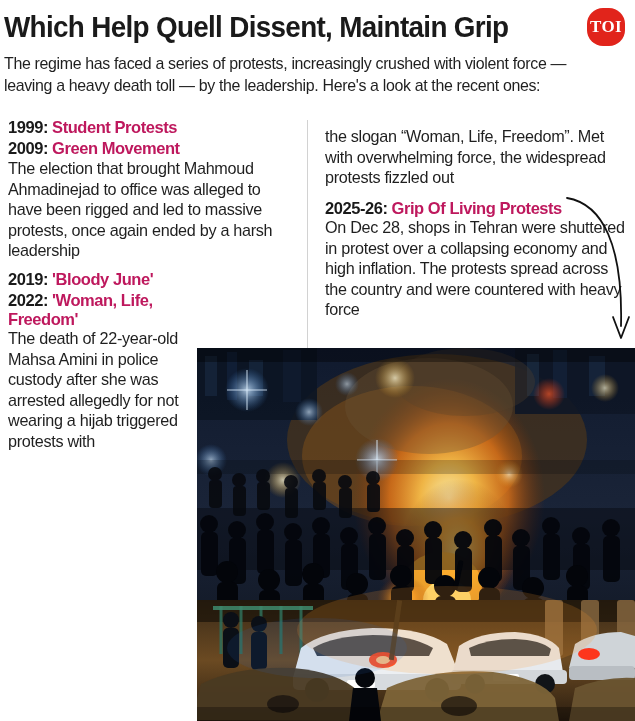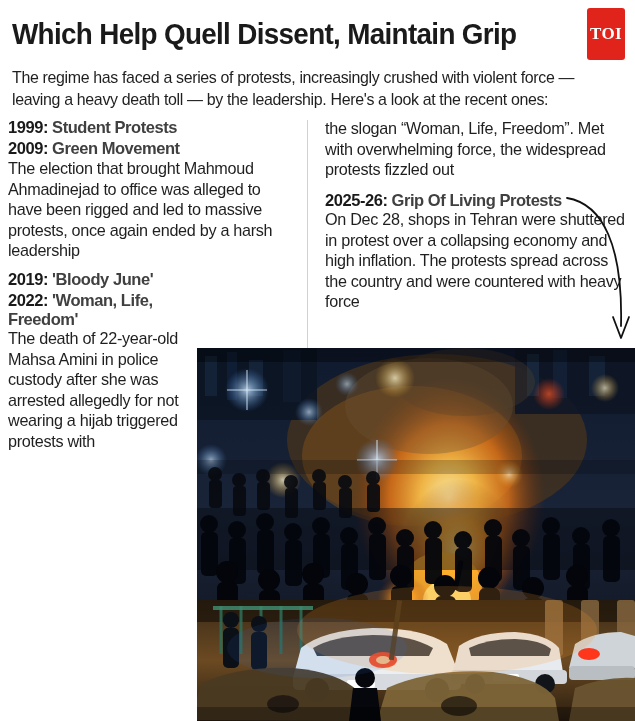--- a/index.html
+++ b/index.html
@@ -18,21 +18,21 @@
     width: 635px;
     height: 721px;
     background: #ffffff;
   }
 
   
   .header {
     position: absolute;
     left: 0; top: 0;
     width: 635px;
-    padding: 8px 8px 0 12px;
+    padding: 8px 8px 0 4px;
   }
 
   .headline-row {
     display: flex;
     align-items: center;
     justify-content: space-between;
     gap: 8px;
   }
 
   .headline {
@@ -42,22 +42,22 @@
     line-height: 1.0;
     letter-spacing: -0.7px;
     color: #1a1a1a;
     transform: scaleX(0.96);
     transform-origin: left center;
     white-space: nowrap;
   }
 
   .toi-logo {
     width: 38px;
-    height: 52px;
-    border-radius: 3px;
+    height: 38px;
+    border-radius: 16px;
     background: #e1241b;
     display: flex;
     align-items: center;
     justify-content: center;
     flex: 0 0 auto;
     margin-right: 2px;
   }
   .toi-logo span {
     font-family: "Liberation Serif", serif;
     font-weight: bold;
@@ -80,21 +80,21 @@
   
   .col-left {
     position: absolute;
     left: 8px;
     top: 118px;
     width: 290px;
   }
   .col-right {
     position: absolute;
     left: 325px;
-    top: 118px;
+    top: 126px;
     width: 302px;
   }
 
   .divider {
     position: absolute;
     left: 307px;
     top: 120px;
     width: 1px;
     height: 228px;
     background: #d2d2d2;
@@ -105,21 +105,21 @@
 
   .entry-head {
     font-weight: bold;
     font-size: 16.5px;
     line-height: 1.12;
     color: #1a1a1a;
     letter-spacing: -0.45px;
     margin-bottom: 0px;
   }
   .entry-head .accent {
-    color: #404040;
+    color: #be185d;
   }
 
   .entry-body {
     font-size: 16.2px;
     line-height: 1.27;
     color: #1f1f1f;
     letter-spacing: -0.3px;
     margin-bottom: 9px;
   }
 

